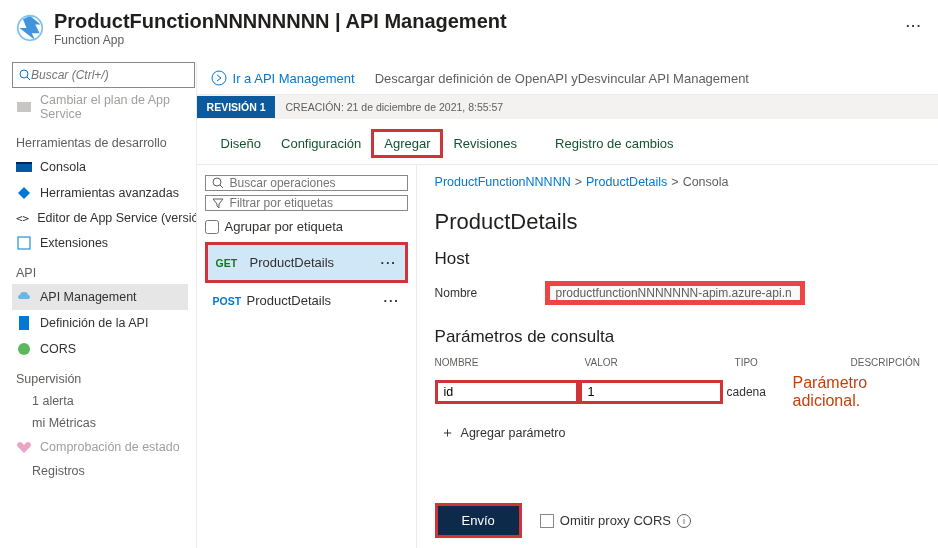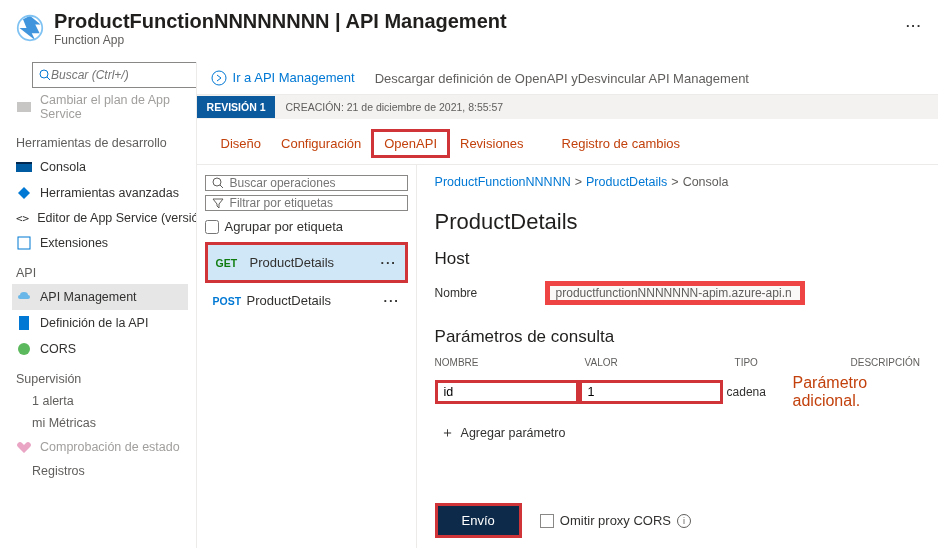--- a/index.html
+++ b/index.html
@@ -9,41 +9,41 @@
   .header-icon { width: 28px; height: 28px; margin-right: 10px; margin-top: 4px; flex-shrink: 0; }
   .header-text { flex: 1; }
   .header-title { font-size: 20px; font-weight: 600; color: #201f1e; }
   .header-sub { font-size: 12px; color: #605e5c; }
   .header-more { color: #323130; margin-left: 12px; margin-top: 8px; font-weight: bold; letter-spacing: 1px; }
 
   .main { display: flex; height: calc(100% - 62px); }
 
   .sidebar { width: 250px; border-right: none; padding: 0 8px 0 12px; overflow: hidden; position: relative; }
   .search-row { display: flex; align-items: center; gap: 6px; }
-  .search-box { display: flex; align-items: center; border: 1px solid #8a8886; width: 196px; height: 24px; padding: 12px 6px; margin-left: 20px; }
+  .search-box { display: flex; align-items: center; border: 1px solid #8a8886; width: 196px; height: 24px; padding: 12px 6px; }
   .search-box input { border: none; outline: none; flex: 1; font-size: 12px; font-style: italic; color: #605e5c; }
   .collapse { color: #605e5c; font-size: 12px; }
   .side-item { display: flex; align-items: center; gap: 8px; padding: 5px 4px; font-size: 12.5px; color: #323130; cursor: pointer; }
   .side-item.dim { color: #a19f9d; }
   .side-item.selected { background: #e6e6e6; }
   .side-item .icn { width: 16px; height: 16px; flex-shrink: 0; }
   .side-heading { font-size: 12.5px; color: #605e5c; padding: 10px 4px 4px; font-weight: 400; }
   .side-sub { color: #605e5c; font-size: 12.5px; padding: 4px 4px 4px 20px; }
 
   .content { flex: 1; display: flex; flex-direction: column; border-left: 1px solid #edebe9; }
   .cmdbar { display: flex; align-items: center; gap: 20px; padding: 8px 14px; border-bottom: 1px solid #edebe9; font-size: 13px; }
-  .cmdbar a { color: #0078d4; text-decoration: none; display: flex; align-items: flex-start; gap: 6px; }
+  .cmdbar a { color: #0078d4; text-decoration: none; display: flex; align-items: center; gap: 6px; }
   .cmdbar .plain { color: #605e5c; }
 
   .revision-row { display: flex; background: #f3f2f1; align-items: center; height: 24px; }
   .revision-tab { background: #0c5a9e; color: #fff; font-size: 10.5px; padding: 5px 10px; font-weight: 600; }
   .revision-meta { color: #605e5c; font-size: 10.5px; padding: 0 10px; }
 
   .tabs { display: flex; gap: 0; padding: 10px 14px 0; align-items: center; font-size: 13px; }
-  .tabs .tab { color: #c2410c; padding: 4px 10px; cursor: pointer; }
+  .tabs .tab { color: #14532d; padding: 4px 10px; cursor: pointer; }
   .tabs .tab.hl { border: 3px solid #d13438; }
   .tabs .gap { width: 18px; }
 
   .panel { display: flex; flex: 1; border-top: 1px solid #edebe9; margin-top: 6px; }
 
   .ops { width: 220px; border-right: 1px solid #edebe9; padding: 10px 8px; }
   .ops-search, .ops-filter { display: flex; align-items: center; gap: 6px; border: 1px solid #8a8886; height: 16px; padding: 0 6px; margin-bottom: 4px; }
   .ops-search input, .ops-filter input { border: none; outline: none; flex: 1; font-size: 12px; color: #605e5c; }
   .ops-group { display: flex; align-items: center; gap: 6px; margin: 8px 0; }
   .ops-group input[type="checkbox"] { width: 14px; height: 14px; }
@@ -190,21 +190,21 @@
     </div>
 
     <div class="revision-row">
       <div class="revision-tab">REVISIÓN 1</div>
       <div class="revision-meta">CREACIÓN: 21 de diciembre de 2021, 8:55:57</div>
     </div>
 
     <div class="tabs">
       <div class="tab">Diseño</div>
       <div class="tab">Configuración</div>
-      <div class="tab hl">OpenAPI</div>
+      <div class="tab hl">Agregar</div>
       <div class="tab">Revisiones</div>
       <div class="gap"></div>
       <div class="tab">Registro de cambios</div>
     </div>
 
     <div class="panel">
       <div class="ops">
         <div class="ops-search">
           <svg width="12" height="12">
               <circle cx="5" cy="5" r="4" fill="none" stroke="#605e5c"></circle>

